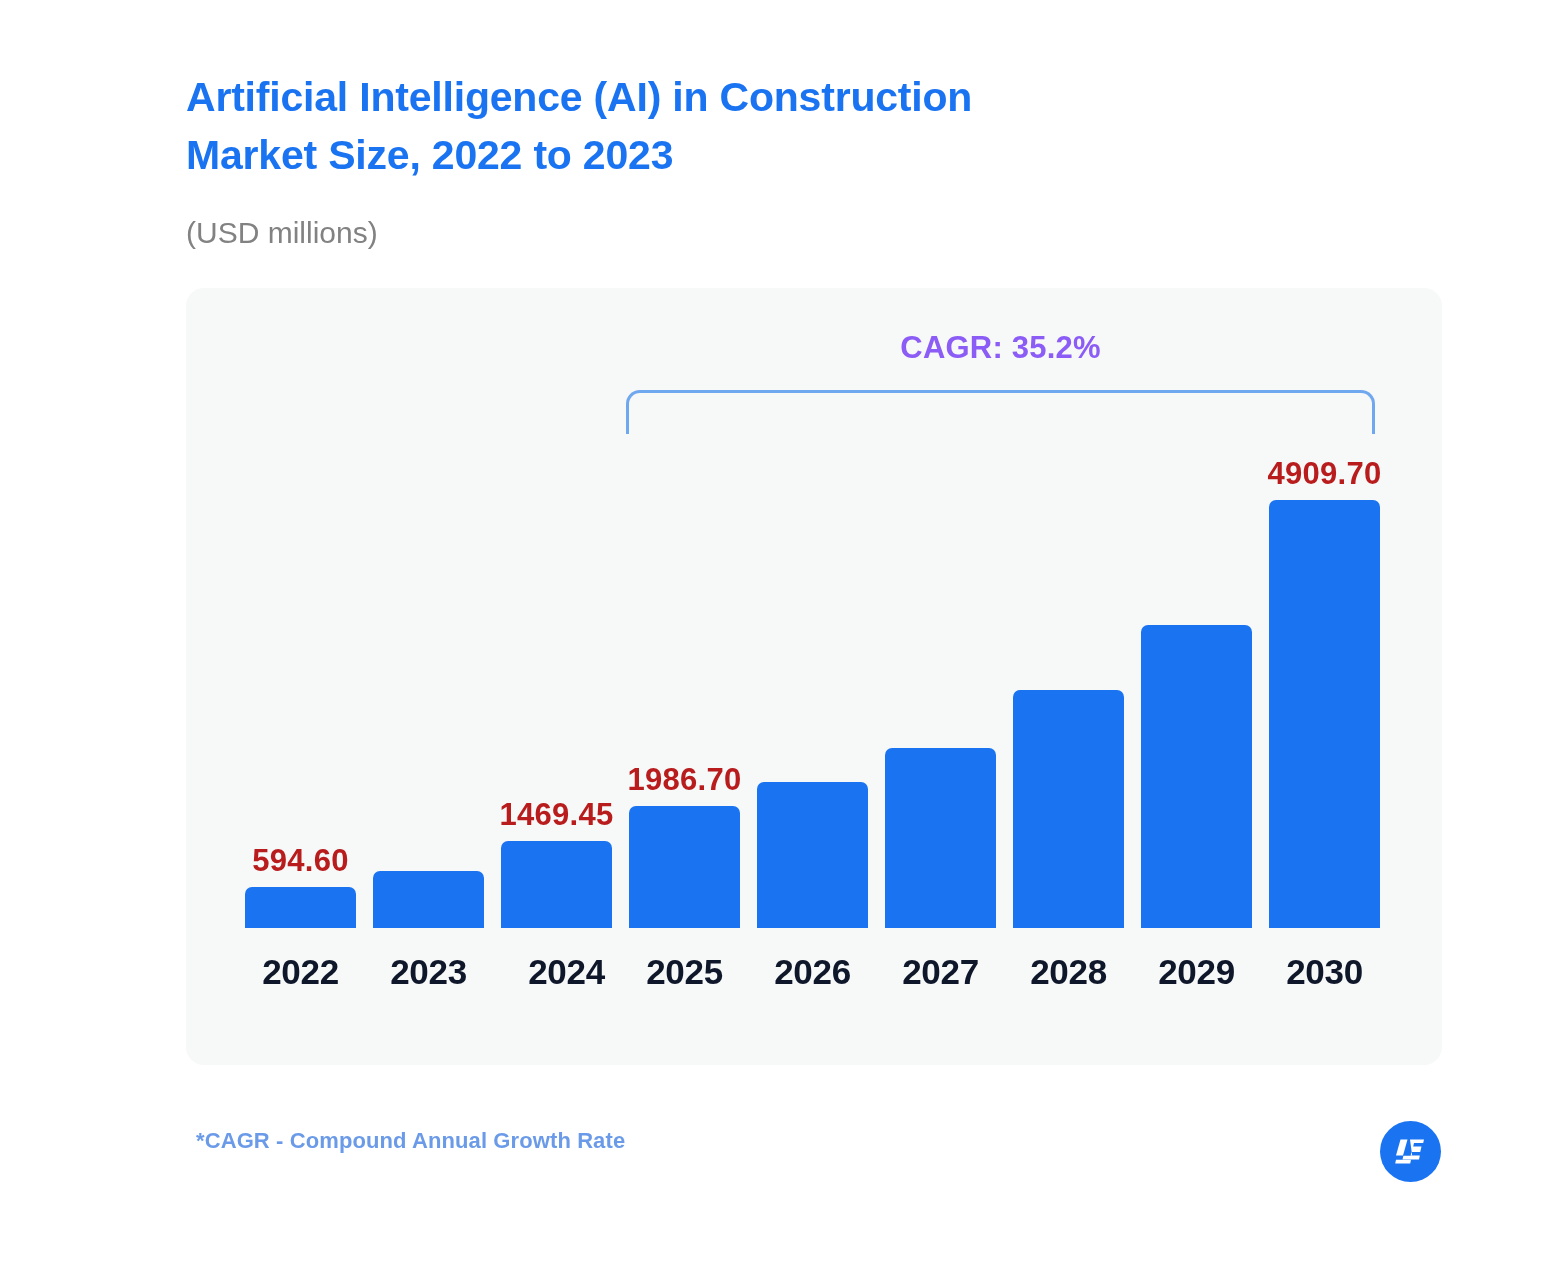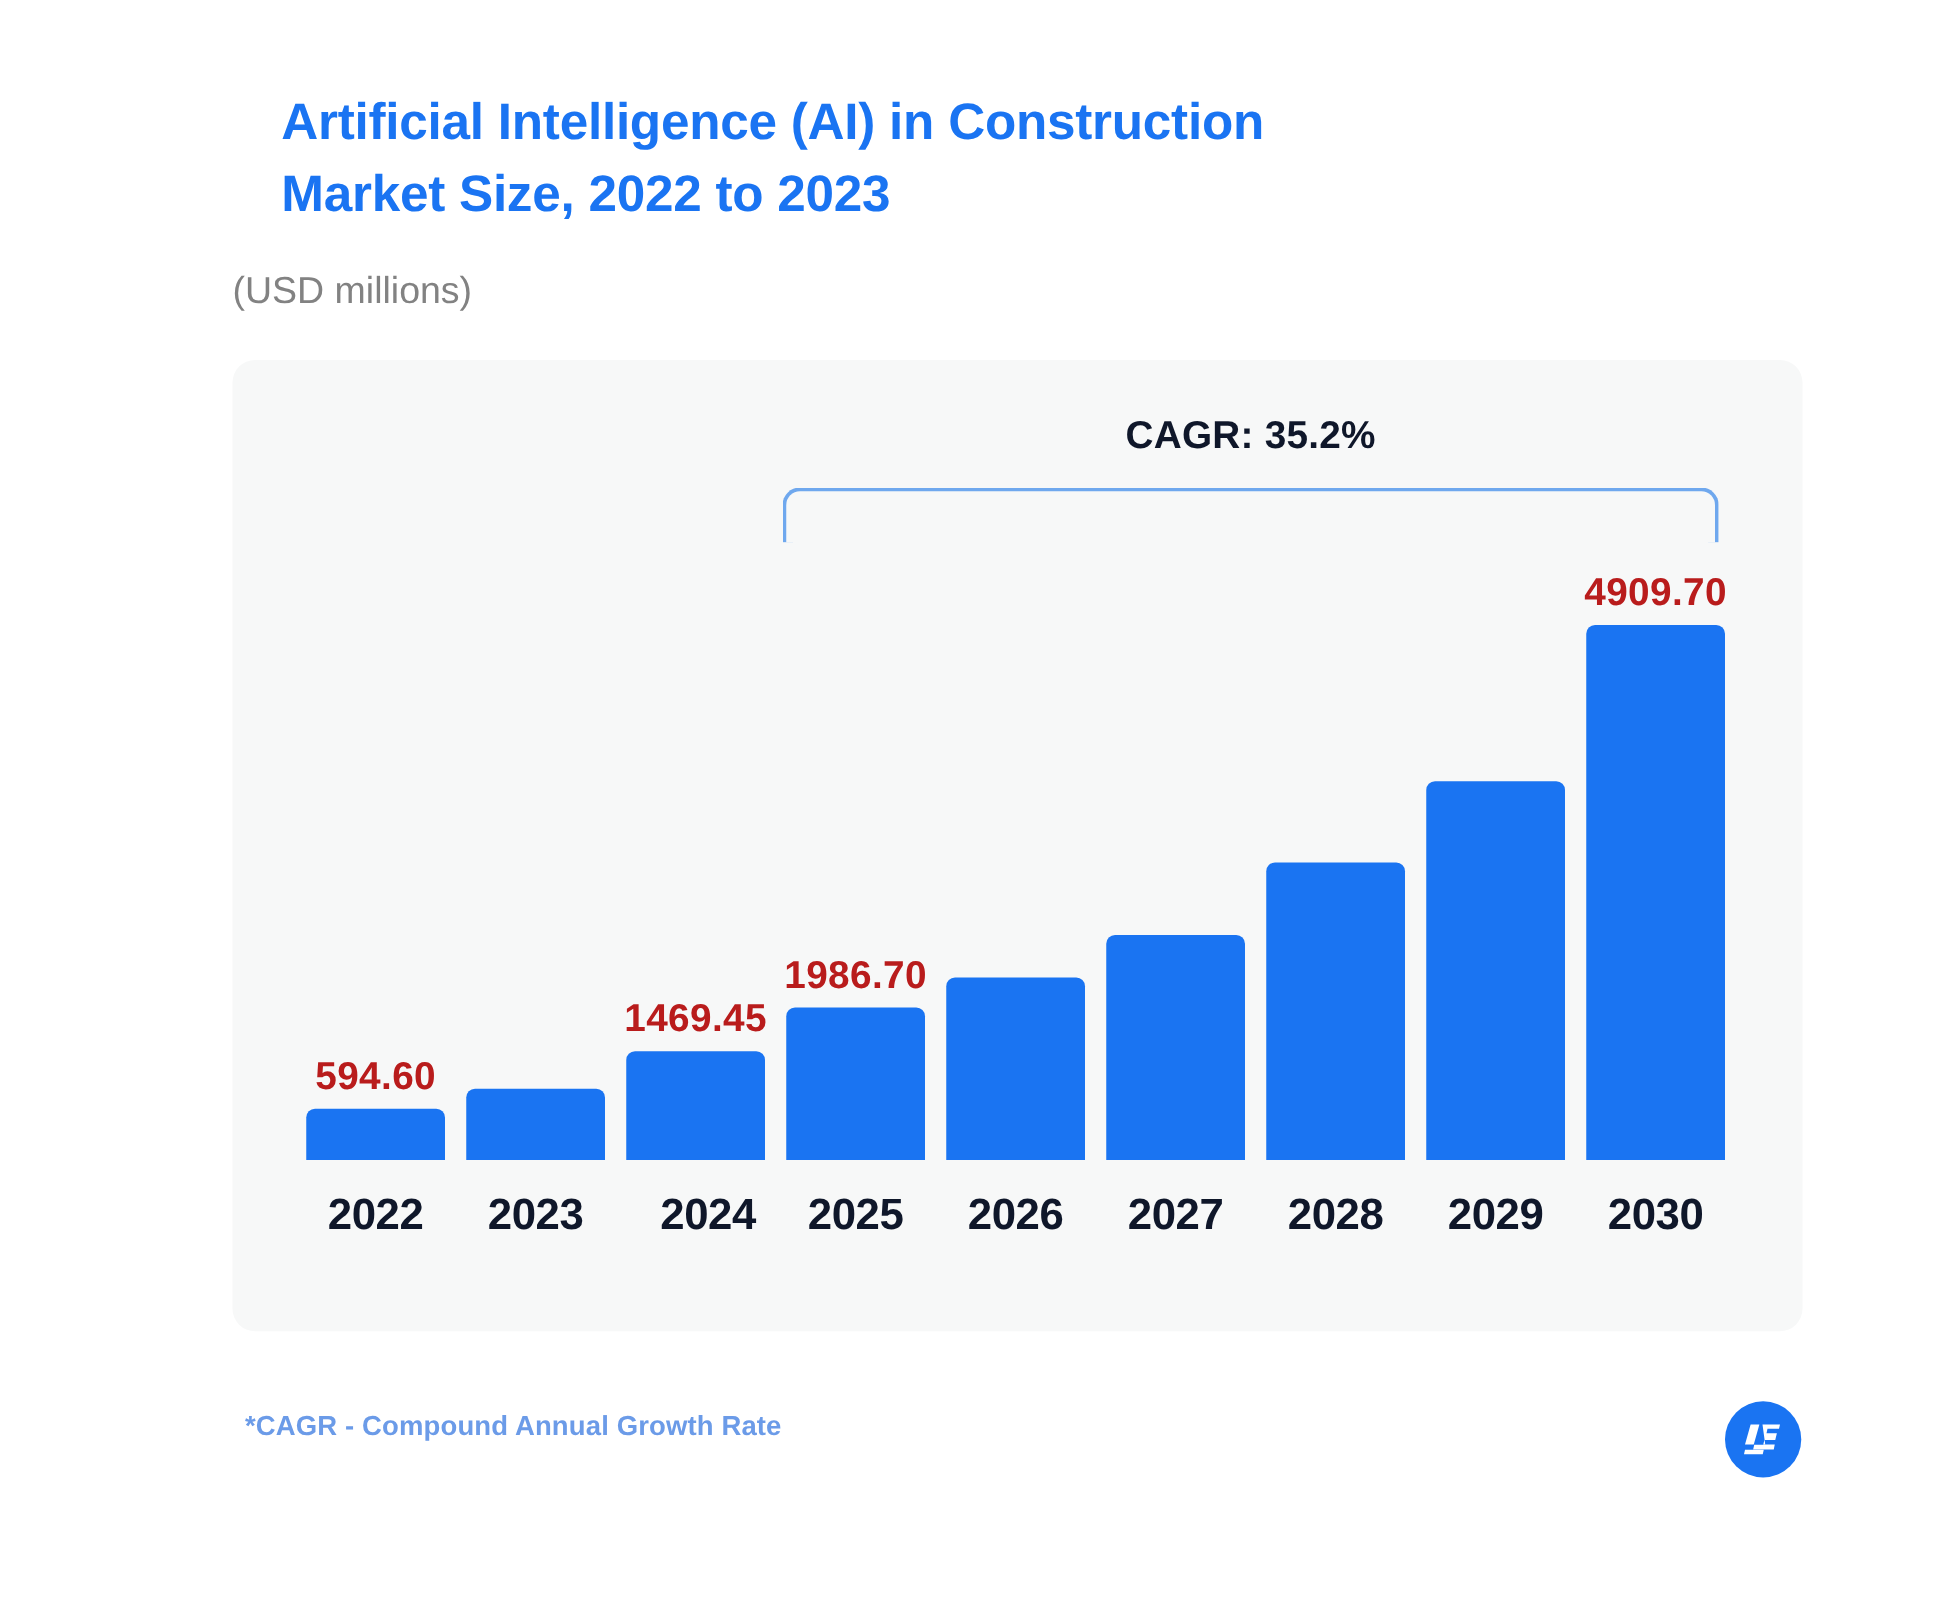--- a/index.html
+++ b/index.html
@@ -25,21 +25,20 @@
     position: absolute;
     left: 186px;
     top: 68px;
     width: 1090px;
     font-size: 41px;
     line-height: 58px;
     font-weight: bold;
     letter-spacing: -0.2px;
     color: #1A74F2;
     white-space: pre-line;
-    margin-left: 39px;
   }
   #subtitle {
     position: absolute;
     left: 186px;
     top: 213px;
     font-size: 30px;
     line-height: 40px;
     font-weight: normal;
     color: #828282;
   }
@@ -57,21 +56,21 @@
 
   
   #cagr-label {
     position: absolute;
     left: 626px;
     top: 330px;
     width: 749px;
     text-align: center;
     font-size: 31px;
     font-weight: bold;
-    color: #0f172a;
+    color: #8b5cf6;
     letter-spacing: 0.2px;
   }
   #cagr-bracket {
     position: absolute;
     left: 626px;
     top: 390px;
     width: 749px;
     height: 44px;
     border: 3px solid #6FA8EE;
     border-bottom: none;

